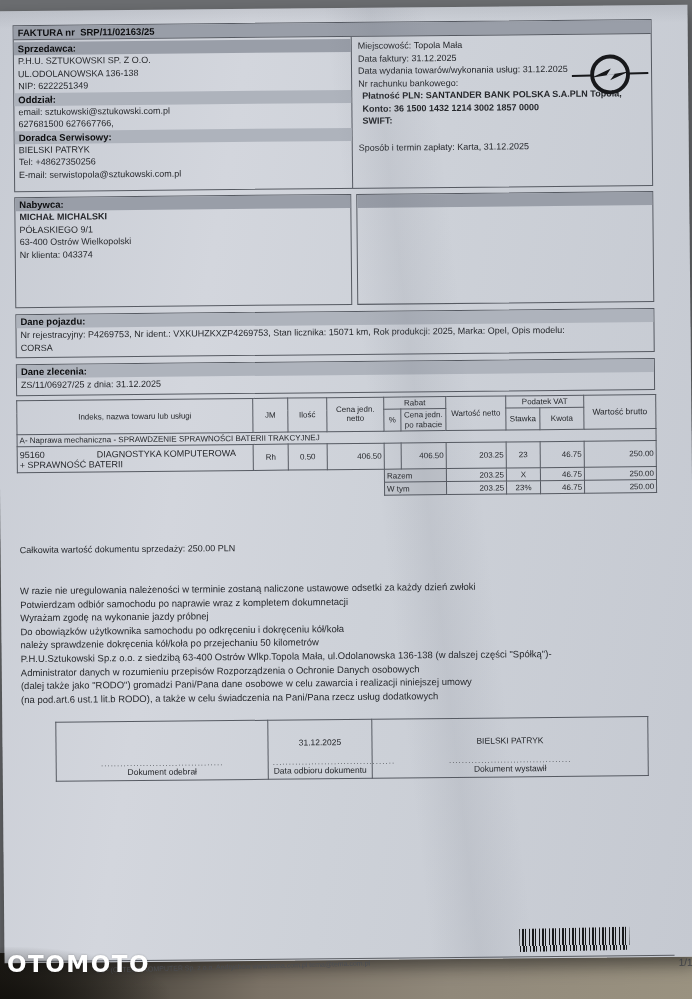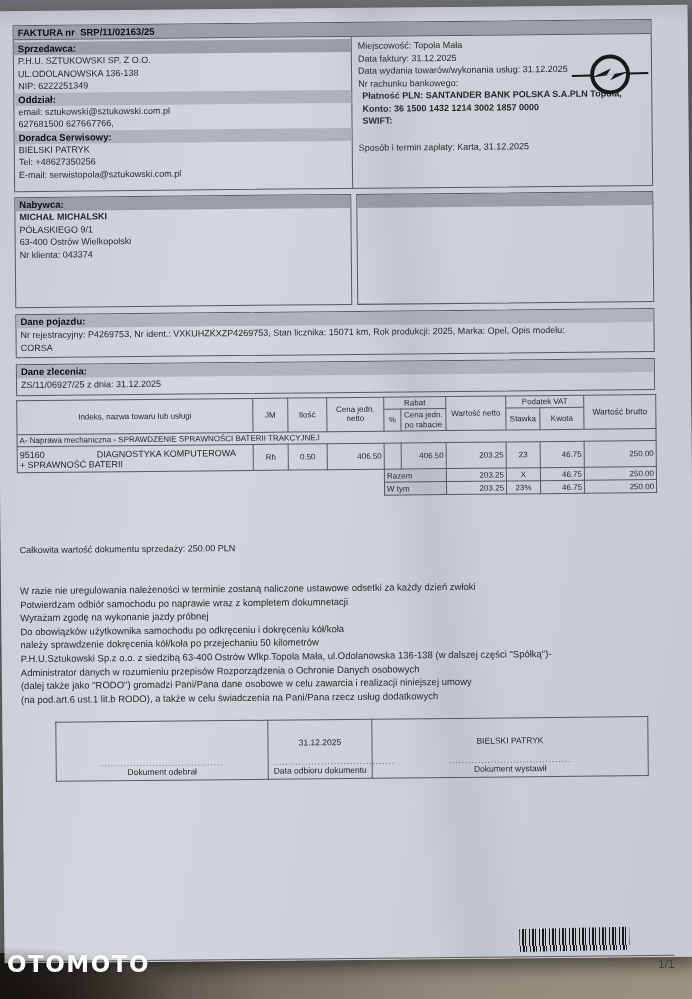--- a/index.html
+++ b/index.html
@@ -69,21 +69,21 @@
   table.sign td{border:1px solid #565a62;text-align:center;vertical-align:bottom;
      font-size:8.5px;padding:3px 4px 3px 4px;height:52px;}
   .sig-value{font-size:8.5px;margin-bottom:12px;}
   .sig-dots{letter-spacing:1px;font-size:8px;line-height:6px;color:#3a3d42;}
   .sig-caption{font-size:8.5px;}
 
   .barcode{position:absolute;left:515px;top:922px;width:110px;height:23px;
     background:repeating-linear-gradient(90deg,#17181a 0 1px,transparent 1px 3px,#17181a 3px 5px,transparent 5px 6px,#17181a 6px 7px,transparent 7px 10px);
     transform:rotate(-0.6deg);}
   .footer-rule{position:absolute;left:20px;top:950px;width:650px;height:1px;background:#5a5d63;}
-  .page-num{position:absolute;right:22px;top:952px;font-size:12px;color:#3c3f45;}
+  .page-num{position:absolute;right:4px;top:952px;font-size:10px;color:#3c3f45;}
   .footer-text{position:absolute;left:92px;top:954px;font-size:7px;color:#4a4d53;transform:rotate(-1deg);white-space:nowrap;}
 </style>
 </head>
 <body>
 
 <div class="scene">
   <div class="bg-bottom"></div>
 
   <div class="paper">
 

